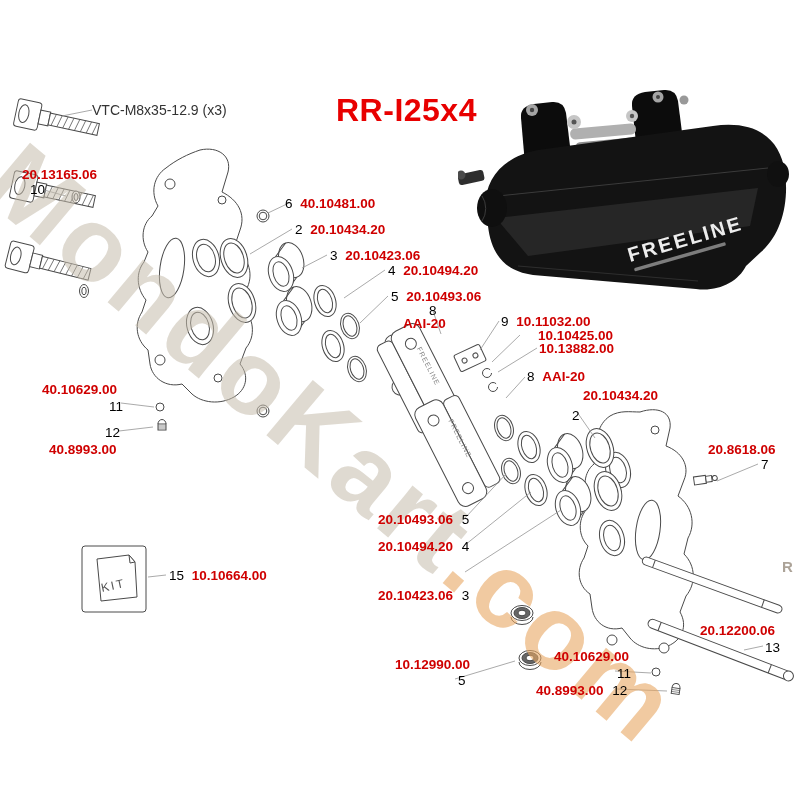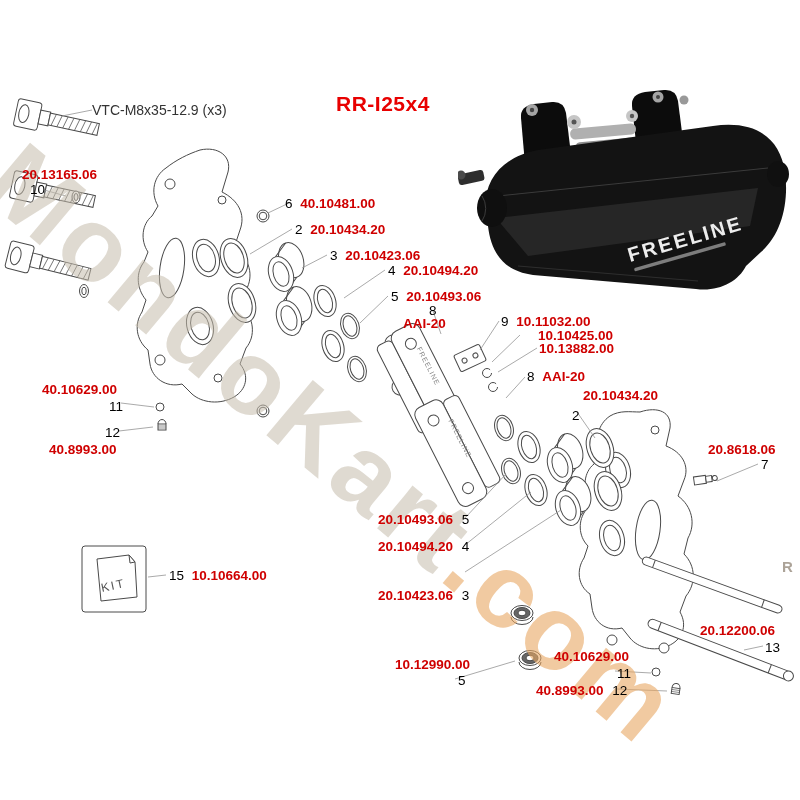--- a/index.html
+++ b/index.html
@@ -7,21 +7,21 @@
     font-family:"Liberation Sans",sans-serif;position:relative}
   svg.diagram{position:absolute;left:0;top:0;z-index:1}
   .watermark{position:absolute;left:40px;top:120px;transform:rotate(40deg);
     transform-origin:0 0;font-size:105px;font-weight:bold;letter-spacing:5px;
     white-space:nowrap;pointer-events:none;z-index:3}
   .wm-main{color:rgba(197,187,172,.55)}
   .wm-com{color:rgba(232,166,98,.6)}
   .wm-r{position:absolute;left:782px;top:558px;font-size:15px;font-weight:bold;
     color:rgba(168,158,146,.95);z-index:3}
   svg.photo{position:absolute;left:458px;top:76px;z-index:4}
-  .title{position:absolute;left:336px;top:92px;font-size:21px;font-weight:bold;
+  .title{position:absolute;left:336px;top:92px;font-size:32px;font-weight:bold;
     color:#e80000;letter-spacing:.5px;z-index:5}
   .callout{position:absolute;font-size:13.5px;white-space:nowrap;z-index:5}
   .callout .num{color:#000000}
   .callout .part{color:#cf0000;font-weight:bold}
   .callout .num + .part{margin-left:4px}
   .callout .part + .num{margin-left:5px}
   .spec{position:absolute;font-size:14px;color:#333;z-index:5;white-space:nowrap}
 </style>
 </head>
 <body>

